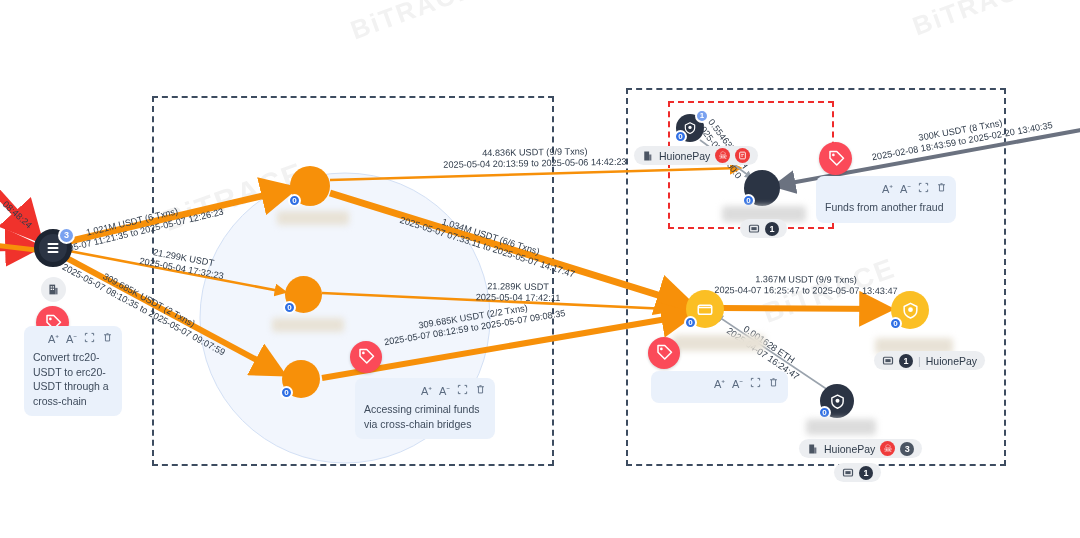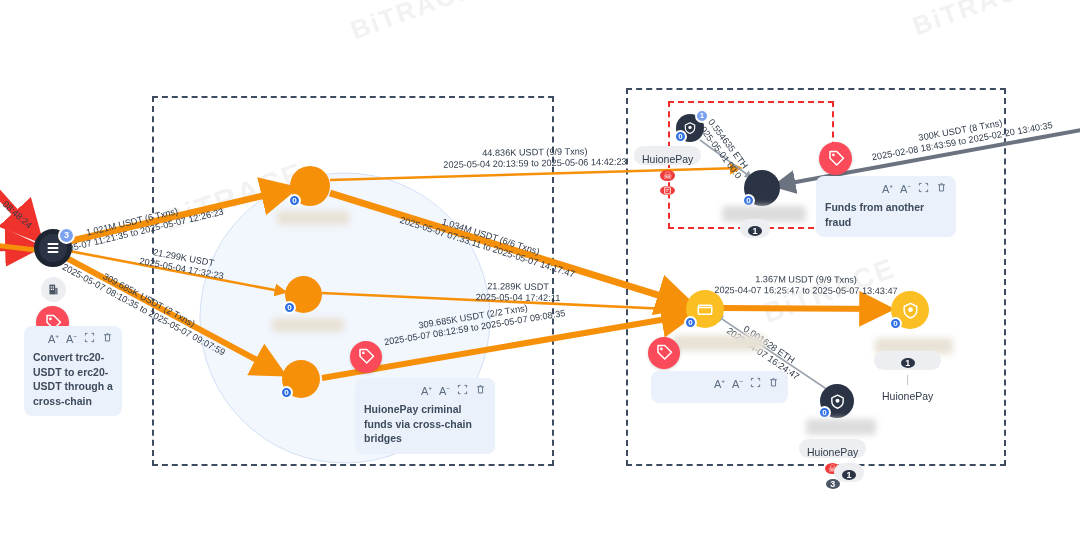--- a/index.html
+++ b/index.html
@@ -46,21 +46,21 @@
   .plate{
     position:absolute;border-radius:3px;
     filter:blur(3.2px);
   }
   .plate-beige{background:#e8e2d6;}
   .plate-grey{background:#dcdcdc;}
   
   .chip{
     position:absolute;display:flex;align-items:center;gap:5px;
     background:#eceef1;border-radius:11px;padding:2px 8px;height:19px;
-    box-sizing:border-box;font-size:10.5px;color:#2f3b4a;white-space:nowrap;flex-direction:column;
+    box-sizing:border-box;font-size:10.5px;color:#2f3b4a;white-space:nowrap;
   }
   .chip .sep{color:#b6bcc5;}
   .chip-num{
     width:14px;height:14px;border-radius:50%;background:#2b3444;color:#fff;
     display:flex;align-items:center;justify-content:center;font-size:9px;font-weight:700;
   }
   .chip-skull{
     width:15px;height:15px;border-radius:50%;background:#ef3b3b;color:#fff;
     display:flex;align-items:center;justify-content:center;font-size:10px;
   }
@@ -81,21 +81,21 @@
   
   .note{
     position:absolute;background:#eaf1fb;border-radius:8px;
     padding:6px 9px 8px 9px;box-sizing:border-box;
     font-size:10.5px;line-height:1.38;color:#3e4b5c;
   }
   .note .tools{
     display:flex;justify-content:flex-end;gap:7px;align-items:center;
     color:#5b6b80;font-size:11px;margin-bottom:3px;
   }
-  .note .txt{display:block;font-weight:bold;}
+  .note .txt{display:block;}
   
   .group{position:absolute;box-sizing:border-box;}
   .group-dash{border:2.4px dashed #3d4c60;}
   .group-red{border:2.4px dashed #ef2b2b;}
 </style>
 </head>
 <body>
 
 <div id="stage">
 
@@ -394,21 +394,21 @@
         <svg width="11" height="11" viewBox="0 0 16 16">
           <path d="M2 5 V2 H5 M11 2 H14 V5 M14 11 V14 H11 M5 14 H2 V11" fill="none" stroke="#5b6b80" stroke-width="1.4"></path>
         </svg>
       </span>
       <span>
         <svg width="11" height="11" viewBox="0 0 16 16">
           <path d="M3 4 H13 M5 4 V13 H11 V4 M6.5 2.5 H9.5" fill="none" stroke="#5b6b80" stroke-width="1.3"></path>
         </svg>
       </span>
     </div>
-    <span class="txt">HuionePay criminal funds via cross-chain bridges</span>
+    <span class="txt">Accessing criminal funds via cross-chain bridges</span>
   </div>
 
   <div class="note" style="left:651px;top:371px;width:137px;">
     <div class="tools">
       <span>A⁺</span>
       <span>A⁻</span>
       <span>
         <svg width="11" height="11" viewBox="0 0 16 16">
           <path d="M2 5 V2 H5 M11 2 H14 V5 M14 11 V14 H11 M5 14 H2 V11" fill="none" stroke="#5b6b80" stroke-width="1.4"></path>
         </svg>

